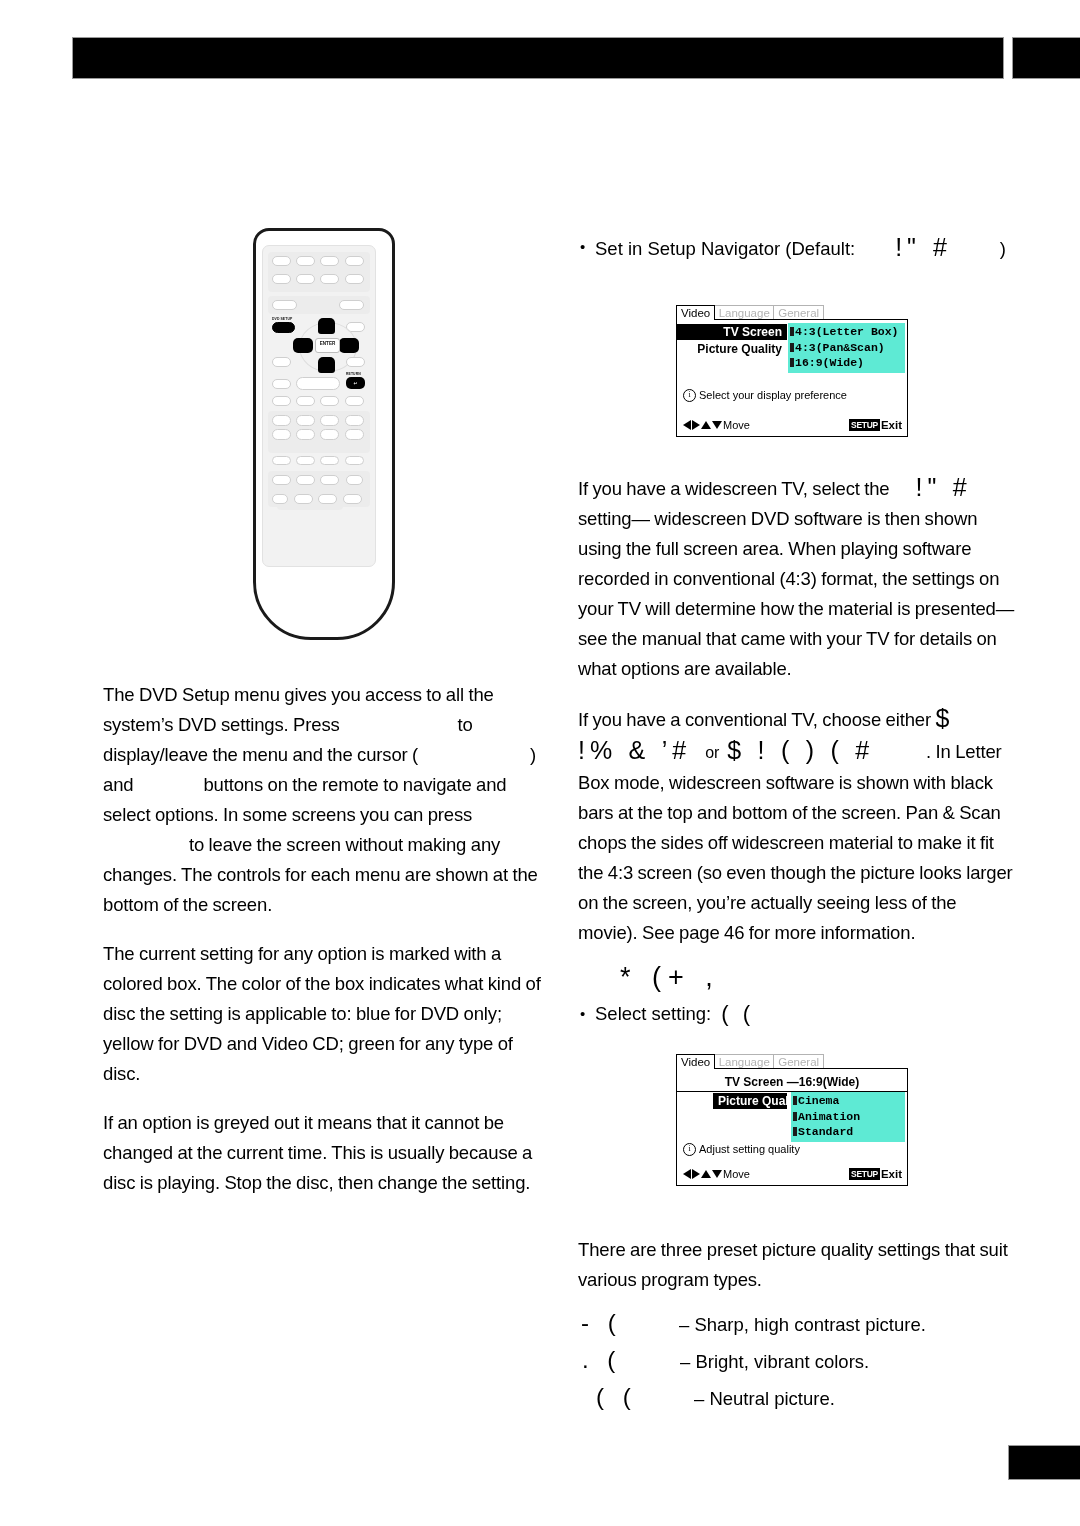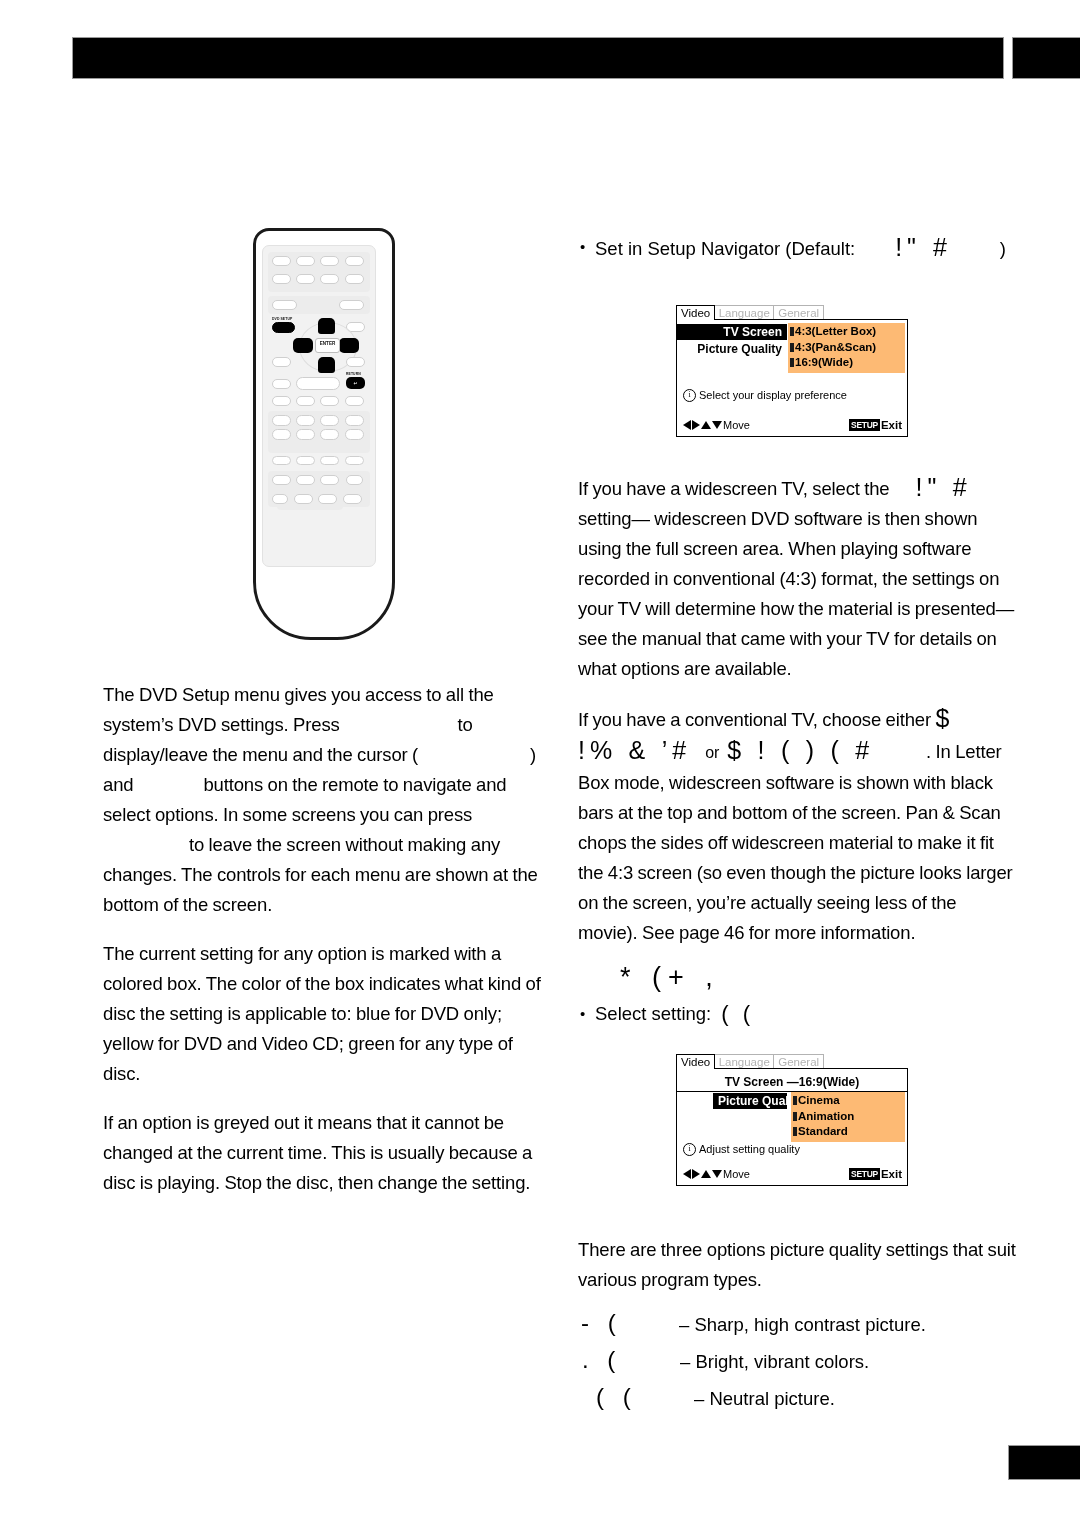--- a/index.html
+++ b/index.html
@@ -120,23 +120,24 @@
     font-size:12px;
     font-weight:bold;
     line-height:14px;
     white-space:nowrap;
   }
   .lbl-hl{background:#000;color:#fff;padding:1px 5px 1px 40px;}
   .lbl-plain{color:#000;padding:1px 5px;}
 
   .osd-optbox{
     position:absolute;
-    background:#fdba74;
+    background:#5eead4;
     padding:1px 3px 2px 2px;
     box-sizing:border-box;
+    font-family:Liberation Mono, monospace;
   }
   .osd-opt{
     font-size:11.5px;
     font-weight:bold;
     line-height:15.5px;
     color:#000;
     white-space:nowrap;
   }
   .osd-opt .sq{
     display:inline-block;
@@ -352,21 +353,21 @@
     </p>
 
     <div class="sec-head">* (+  ,</div>
 
     <div class="bullet" style="margin-bottom:0;">
       <span>Select setting:</span><span style="display:inline-block;width:10px;"></span><span class="glyph sm">(  (</span>
     </div>
 
     <div style="height:206px;"></div>
 
-    <p class="body" style="margin-bottom:10px;">There are three options picture quality settings that suit various program types.</p>
+    <p class="body" style="margin-bottom:10px;">There are three preset picture quality settings that suit various program types.</p>
 
     <div class="dashlist">
       <div class="dashrow">
         <span class="term i1">-   (</span>
         <span class="desc">– Sharp, high contrast picture.</span>
       </div>
       <div class="dashrow">
         <span class="term i2">.  (</span>
         <span class="desc">– Bright, vibrant colors.</span>
       </div>

